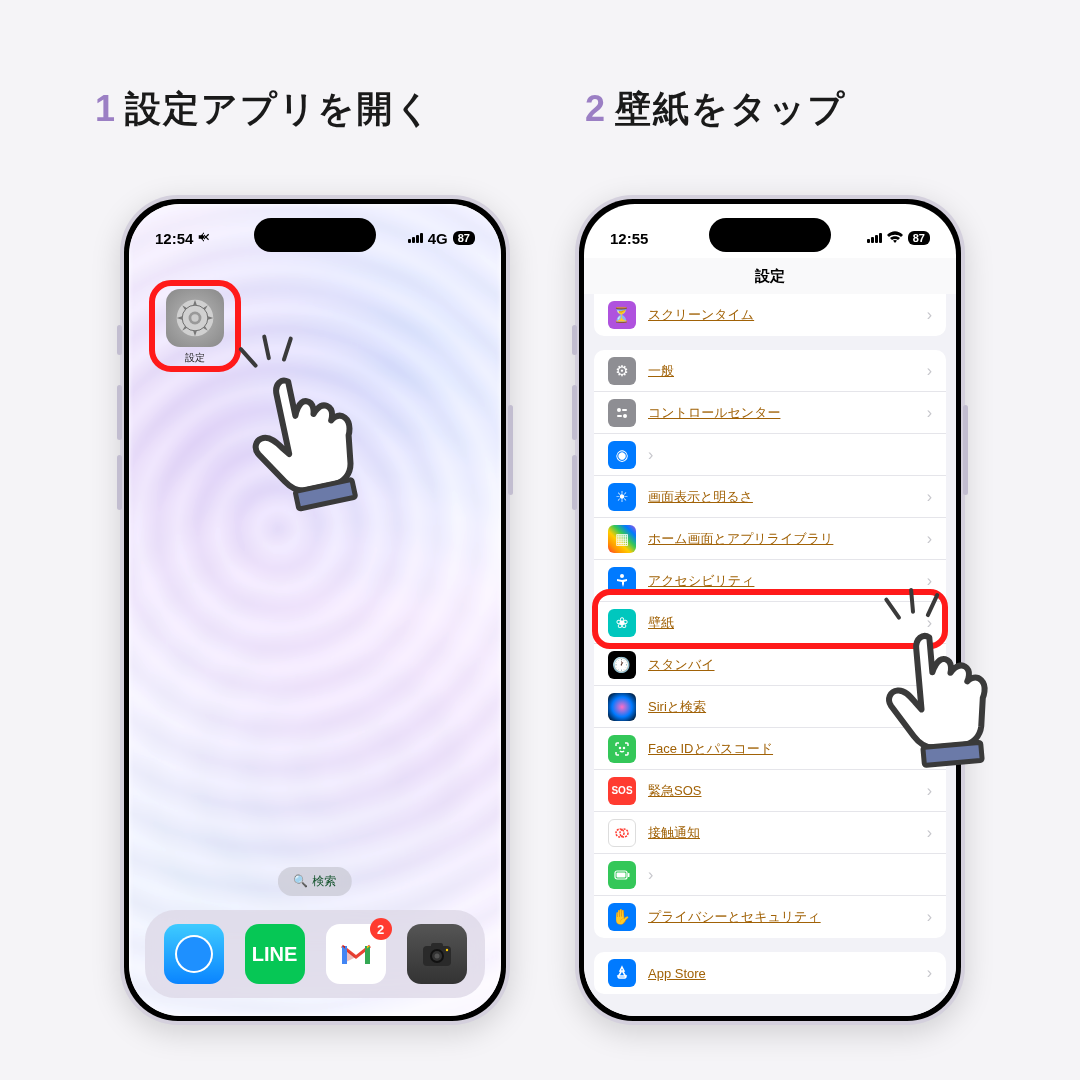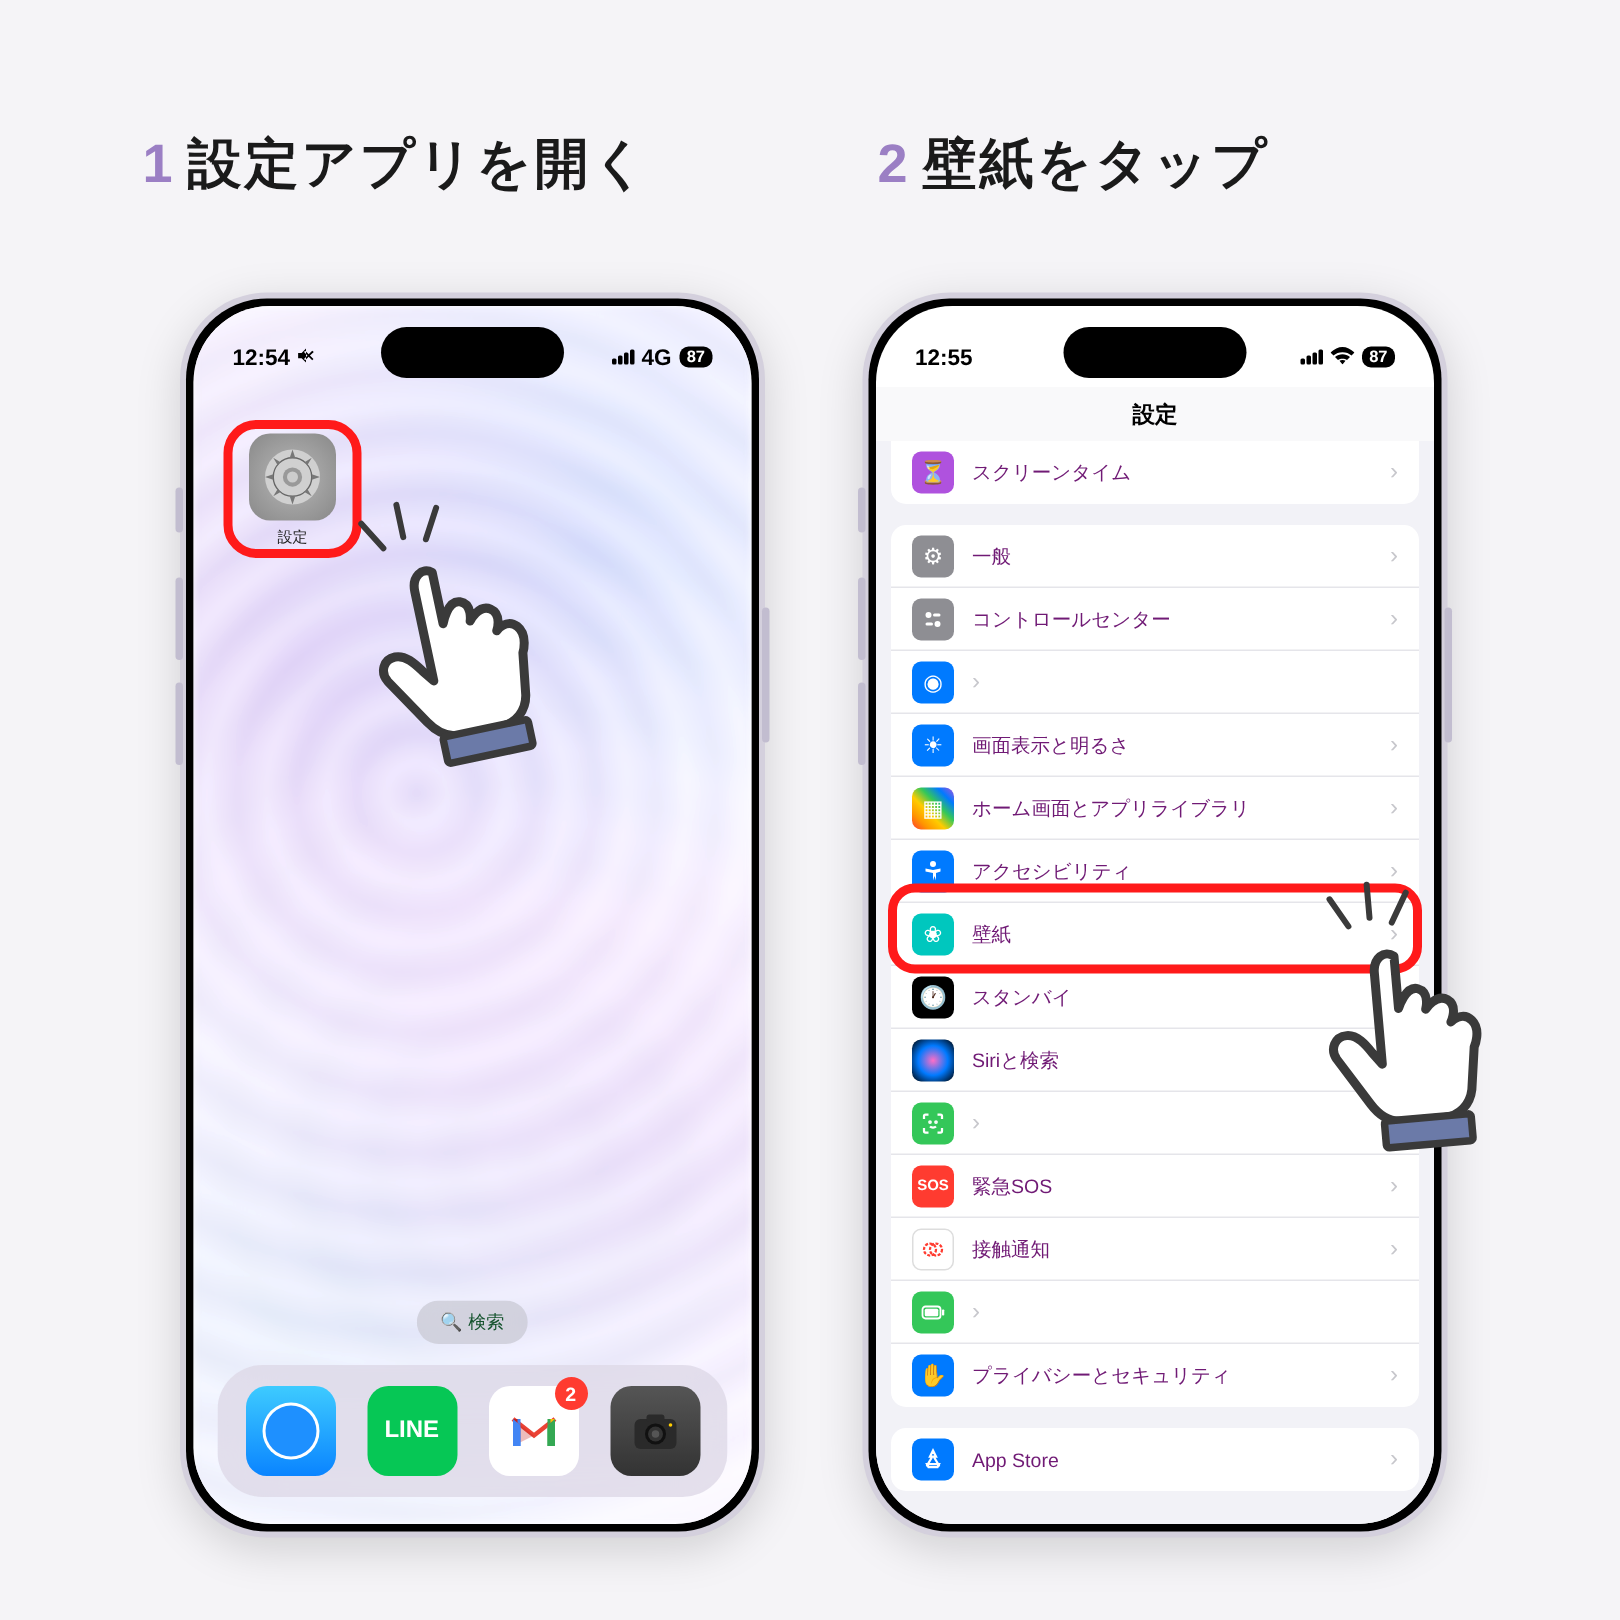--- a/index.html
+++ b/index.html
@@ -197,21 +197,21 @@
     .dock-icon {
       width: 60px;
       height: 60px;
       border-radius: 14px;
       display: flex;
       align-items: center;
       justify-content: center;
       position: relative;
     }
     .dock-safari { background: linear-gradient(#3ecbff, #0a84ff); }
-    .dock-line { background: #06c755; color:#fff; font-weight:800; font-size:16px; }
+    .dock-line { background: #06c755; color:#fff; font-weight:800; font-size:20px; }
     .dock-gmail { background: #fff; position:relative; }
     .dock-camera { background: linear-gradient(#555,#333); }
     .gmail-badge {
       position:absolute; top:-6px; right:-6px;
       background:#ff3b30; color:#fff;
       width:22px; height:22px; border-radius:50%;
       font-size:13px; font-weight:700;
       display:flex; align-items:center; justify-content:center;
     }
 
@@ -260,21 +260,21 @@
       height: 28px;
       border-radius: 6px;
       margin-right: 12px;
       display: flex;
       align-items: center;
       justify-content: center;
       color: #fff;
       font-size: 15px;
       flex-shrink: 0;
     }
-    .row-label { flex: 1; color: #701a75; }
+    .row-label { flex: 1; color: #a16207; text-decoration: underline; }
     .chevron { color: #c7c7cc; font-size: 16px; }
 
     .ic-purple{background:#af52de} .ic-gray{background:#8e8e93}
     .ic-blue{background:#007aff} .ic-brightness{background:#007aff}
     .ic-multicolor{background:linear-gradient(45deg,#ff3b30,#ff9500,#ffcc00,#34c759,#007aff,#af52de)}
     .ic-access{background:#007aff} .ic-wallpaper{background:#00c7be}
     .ic-black{background:#000} .ic-siri{background:radial-gradient(circle,#ff6ec7,#007aff,#000)}
     .ic-faceid{background:#34c759} .ic-sos{background:#ff3b30;font-size:10px;font-weight:700}
     .ic-exposure{background:#fff;border:1px solid #ddd} .ic-battery{background:#34c759}
     .ic-privacy{background:#007aff} .ic-appstore{background:#007aff}
@@ -535,20 +535,21 @@
           </div>
           <div class="list-row">
             <div class="row-icon ic-faceid">
               <svg width="16" height="16" viewBox="0 0 16 16" fill="none" stroke="#fff" stroke-width="1.5">
                   <path d="M2 5V3a1 1 0 011-1h2M14 5V3a1 1 0 00-1-1h-2M2 11v2a1 1 0 001 1h2M14 11v2a1 1 0 01-1 1h-2"></path>
                   <circle cx="6" cy="7" r="0.5" fill="#fff"></circle>
                   <circle cx="10" cy="7" r="0.5" fill="#fff"></circle>
                   <path d="M6 10c1 1 3 1 4 0"></path>
                 </svg>
             </div>
+            <span class="row-label">Face IDとパスコード</span>
             <span class="chevron">›</span>
           </div>
           <div class="list-row">
             <div class="row-icon ic-sos">SOS</div>
             <span class="row-label">緊急SOS</span>
             <span class="chevron">›</span>
           </div>
           <div class="list-row">
             <div class="row-icon ic-exposure">
               <svg width="16" height="16" viewBox="0 0 16 16">

